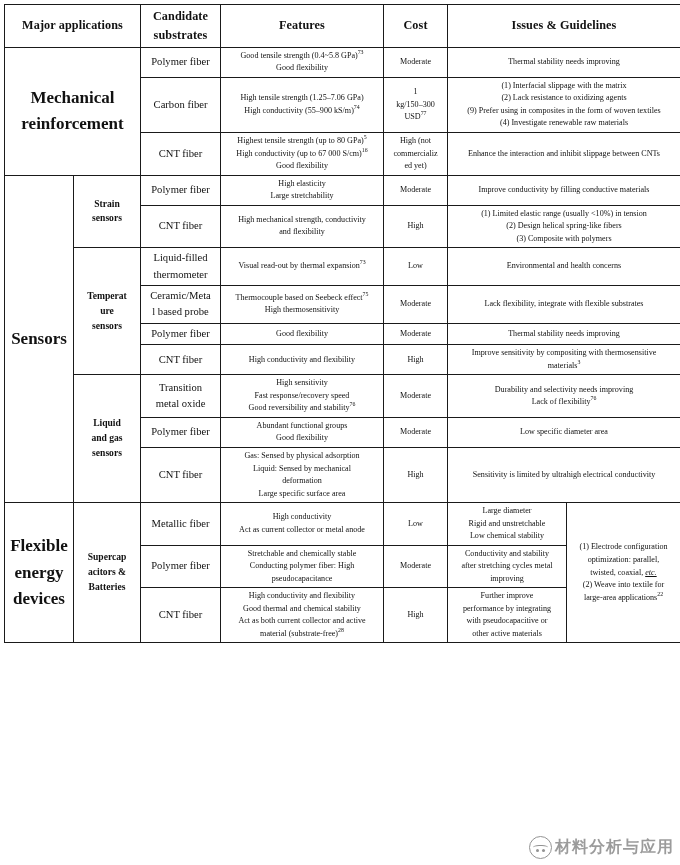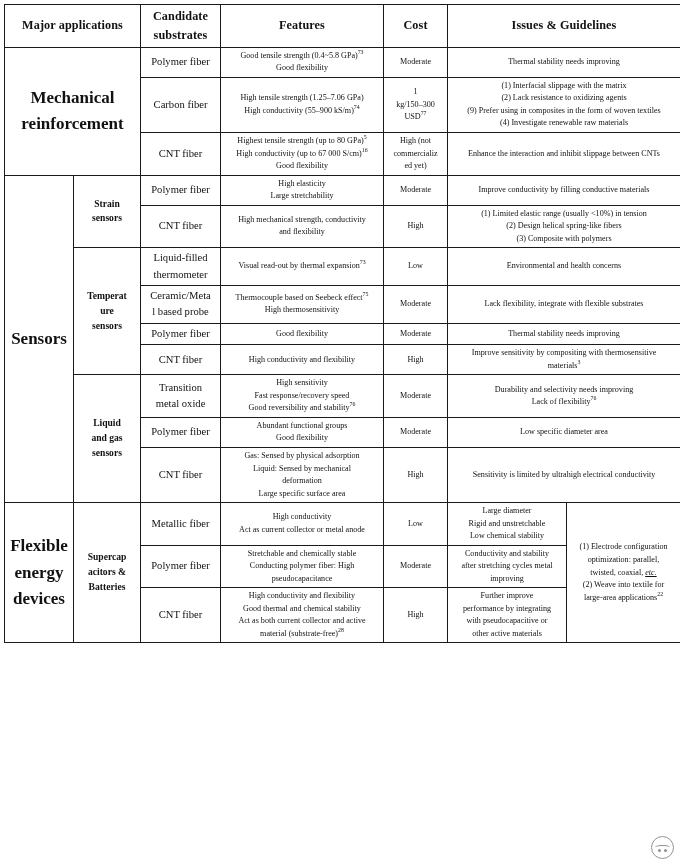--- a/index.html
+++ b/index.html
@@ -432,14 +432,15 @@
             <span>with pseudocapacitive or</span>
             <span>other active materials</span>
           </span>
         </td>
       </tr>
     </tbody>
   </table>
 
   <div id="watermark">
     <span class="wm-logo"></span>
+    <span class="wm-text">材料分析与应用</span>
   </div>
 </div>
 
 </body></html>

